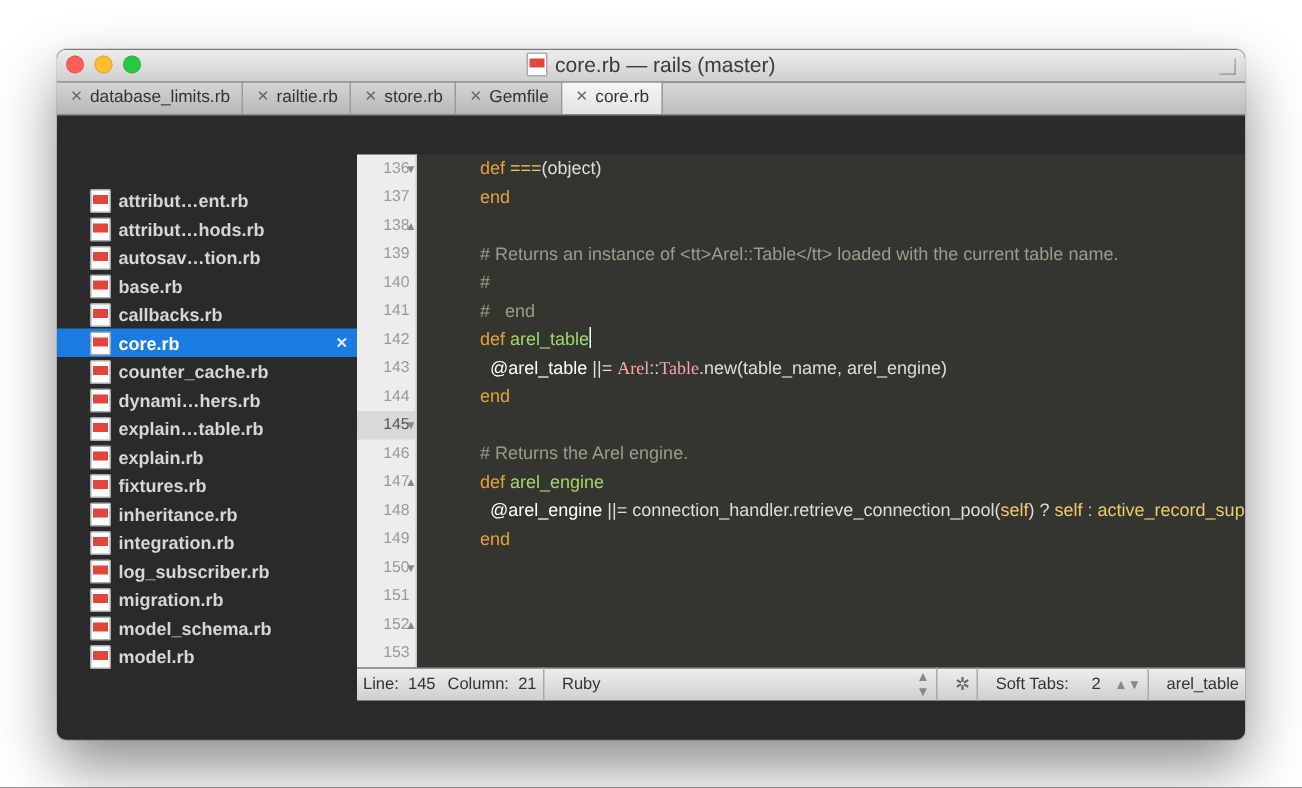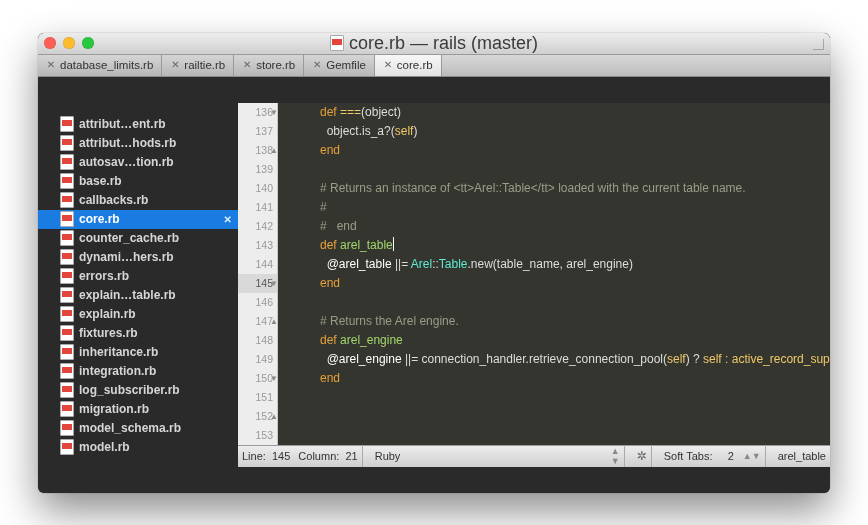--- a/index.html
+++ b/index.html
@@ -2,21 +2,21 @@
 <html><head>
 <meta charset="utf-8">
 <style>
 * { margin:0; padding:0; box-sizing:border-box; font-family: "Lucida Grande", Arial, sans-serif; }
 body { background:#fff; display:flex; align-items:center; justify-content:center; height:525px; width:868px; }
 .window { width:792px; height:460px; border-radius:6px; overflow:hidden; box-shadow:0 18px 40px rgba(0,0,0,.45), 0 0 1px rgba(0,0,0,.6); background:#2a2a2a; display:flex; flex-direction:column; }
 .titlebar { height:22px; background:linear-gradient(#ededed,#cfcfcf); border-bottom:1px solid #9a9a9a; display:flex; align-items:center; padding:0 6px; position:relative; }
 .traffic { display:flex; gap:7px; }
 .tl { width:12px; height:12px; border-radius:50%; box-shadow:inset 0 0 1px rgba(0,0,0,.4); }
 .tl.red{background:#ff5f57;} .tl.yel{background:#ffbd2e;} .tl.grn{background:#28c940;}
-.title-wrap { position:absolute; left:0; right:0; display:flex; align-items:center; justify-content:center; gap:5px; font-size:18px; color:#3b3b3b; pointer-events:none; }
+.title-wrap { position:absolute; left:0; right:0; display:flex; align-items:center; justify-content:center; gap:5px; font-size:14px; color:#3b3b3b; pointer-events:none; }
 .title-icon,.file-icon { width:14px; height:16px; position:relative; flex:0 0 14px; }
 .file-icon::before, .title-icon::before { content:""; position:absolute; inset:0; background:#fff; border:1px solid #aaa; border-radius:1px; }
 .file-icon::after, .title-icon::after { content:""; position:absolute; left:2px; right:2px; top:4px; height:6px; background:#e2453c; }
 .resize-icon { position:absolute; right:6px; top:5px; width:12px; height:12px; opacity:.4; }
 .resize-icon::before,.resize-icon::after{content:"";position:absolute;border-bottom:1px solid #555;border-right:1px solid #555;}
 .resize-icon::before{right:0;bottom:0;width:10px;height:10px;} .resize-icon::after{right:0;bottom:0;width:6px;height:6px;}
 
 .tabs { height:22px; background:linear-gradient(#d8d8d8,#bcbcbc); display:flex; border-bottom:1px solid #8a8a8a; }
 .tab { display:flex; align-items:center; gap:4px; padding:0 8px; font-size:11.5px; color:#333; border-right:1px solid #9a9a9a; background:linear-gradient(#d5d5d5,#b7b7b7); cursor:pointer; }
 .tab.active { background:linear-gradient(#f7f7f7,#e2e2e2); }
@@ -31,21 +31,21 @@
 
 .editor { flex:1; display:flex; flex-direction:column; min-width:0; }
 .code-area { flex:1; display:flex; min-height:0; font-family:Menlo,Monaco,monospace; font-size:12px; }
 .gutter { width:40px; background:#ededed; color:#999; text-align:right; border-right:1px solid #c8c8c8; }
 .gl { height:19px; line-height:19px; padding-right:4px; position:relative; font-size:10.5px; }
 .gl.mark::after { content:"▲"; position:absolute; right:-1px; font-size:8px; color:#8a8a8a; }
 .gl.markdown::after { content:"▼"; position:absolute; right:-1px; font-size:8px; color:#8a8a8a; }
 .gl.current { background:#d9d9d9; color:#555; }
 .code { flex:1; background:#34352f; color:#ddd; overflow:hidden; }
 .cl { height:19px; line-height:19px; white-space:pre; padding-left:22px; }
-.kw{color:#e6a13a;} .def{color:#f0c96a;} .name{color:#a1d66b;} .comment{color:#9b9d88;font-style:normal;} .ivar{color:#fff;} .const{color:#5eead4;} .pself{color:#f0c96a;}
+.kw{color:#e6a13a;} .def{color:#f0c96a;} .name{color:#a1d66b;} .comment{color:#9b9d88;font-style:normal;} .ivar{color:#fff;} .const{color:#fca5a5;font-family:Liberation Serif, serif;} .pself{color:#f0c96a;}
 .cursor { display:inline-block; width:1px; height:14px; background:#fff; vertical-align:-2px; }
 
 .status { height:22px; background:linear-gradient(#ededed,#cfcfcf); border-top:1px solid #9a9a9a; display:flex; align-items:center; font-size:11px; color:#333; }
 .status>div{padding:0 4px;}
 .sep{border-left:1px solid #aaa;height:22px;}
 .status .sel{display:flex;align-items:center;gap:3px;}
 .spinner{font-size:9px;color:#888;}
 .gear{font-size:12px;color:#666;}
 .flex1{flex:1;}
 </style>
@@ -117,24 +117,20 @@
           <span>core.rb</span>
           <span class="sclose">✕</span>
         </div>
         <div class="srow">
           <span class="file-icon"></span>
           <span>counter_cache.rb</span>
         </div>
         <div class="srow">
           <span class="file-icon"></span>
           <span>dynami…hers.rb</span>
-        </div>
-        <div class="srow">
-          <span class="file-icon"></span>
-          <span>errors.rb</span>
         </div>
         <div class="srow">
           <span class="file-icon"></span>
           <span>explain…table.rb</span>
         </div>
         <div class="srow">
           <span class="file-icon"></span>
           <span>explain.rb</span>
         </div>
         <div class="srow">
@@ -184,21 +180,20 @@
             <div class="gl mark">147</div>
             <div class="gl">148</div>
             <div class="gl">149</div>
             <div class="gl markdown">150</div>
             <div class="gl">151</div>
             <div class="gl mark">152</div>
             <div class="gl">153</div>
           </div>
         <div class="code">
 <div class="cl"><span class="kw">      def </span><span class="def">===</span><span>(object)</span></div>
-<div class="cl"><span>        object.is_a?(</span><span class="pself">self</span><span>)</span></div>
 <div class="cl"><span class="kw">      end</span></div>
 <div class="cl"></div>
 <div class="cl comment"><span>      # Returns an instance of &lt;tt&gt;Arel::Table&lt;/tt&gt; loaded with the current</span><span> table name.</span></div>
 <div class="cl comment">      #</div>
 <div class="cl comment">      #   end</div>
 <div class="cl"><span class="kw">      def </span><span class="name">arel_table</span><span class="cursor"></span></div>
 <div class="cl"><span>        </span><span class="ivar">@arel_table</span><span> ||= </span><span class="const">Arel</span><span>::</span><span class="const">Table</span><span>.new(table_name, arel_engine)</span></div>
 <div class="cl"><span class="kw">      end</span></div>
 <div class="cl"></div>
 <div class="cl comment">      # Returns the Arel engine.</div>

